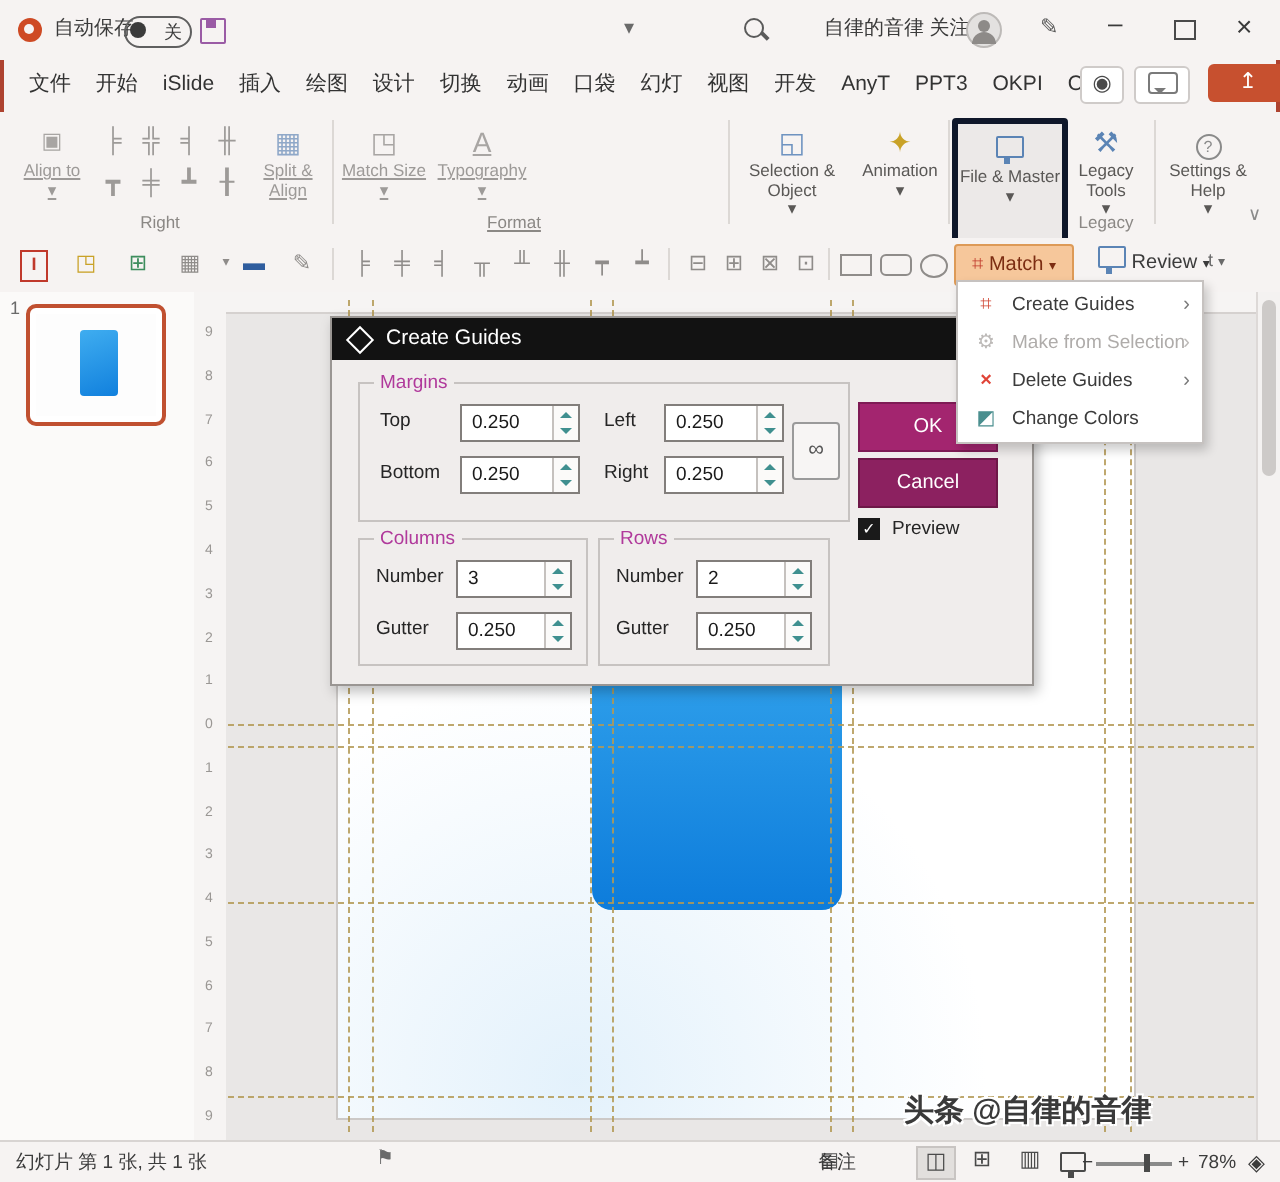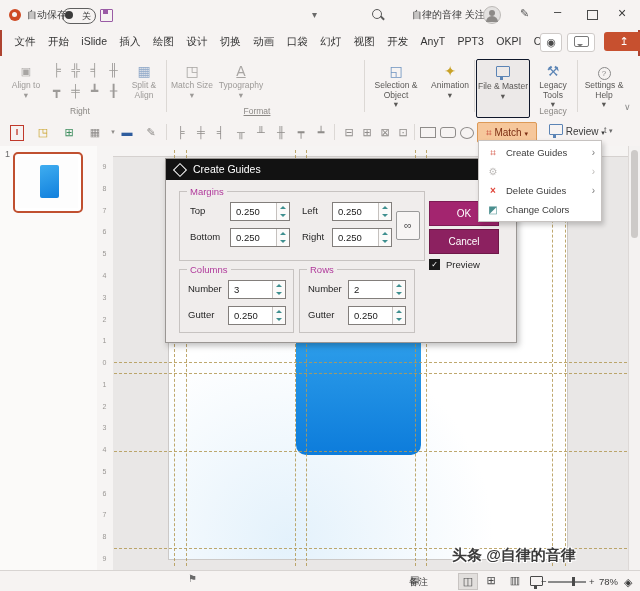--- a/index.html
+++ b/index.html
@@ -29,26 +29,26 @@
   .tab.active::after{content:"";position:absolute;left:4px;right:4px;bottom:1px;height:2px;background:#C0451F;}
   .pillbtn{border:1px solid #CFCBC9;border-radius:3px;background:#fff;text-align:center;}
   .bubble{width:13px;height:9px;border:1px solid #7a7a7a;border-radius:2px;}
   .bubble::after{content:"";position:absolute;left:2px;bottom:-4px;border:3px solid transparent;border-top-color:#7a7a7a;}
   .sharebtn{background:#C7502F;border-radius:3px;color:#fff;text-align:center;}
   
   #ribbon{left:0;top:56px;width:640px;height:63px;background:#F6F3F2;border-bottom:1px solid #D8D4D2;}
   .bigbtn{position:absolute;top:3px;height:57px;text-align:center;border-radius:2px;}
   .bigbtn .bicon{display:block;height:20px;font-size:14px;line-height:20px;margin-top:2px;}
   .bigbtn .blabel{display:block;font-size:8.5px;line-height:9.5px;color:#5a5856;}
-  .gray .blabel{color:#9d9a98;}
+  .gray .blabel{color:#9d9a98;text-decoration:underline;}
   .gray .bicon{color:#a8a5a3;}
   .gsep{position:absolute;top:4px;width:1px;height:52px;background:#DCD8D5;}
   .glabel{position:absolute;top:50px;font-size:8.5px;color:#8b8885;text-align:center;}
   .mini{position:absolute;width:17px;height:17px;font-size:12px;line-height:17px;text-align:center;color:#9d9a98;}
-  .selbtn{background:#ECE9E8;border:1px solid #0f172a;}
+  .selbtn{background:#ECE9E8;border:3px solid #0f172a;}
   .monitor{display:inline-block;width:12px;height:9px;border:1.5px solid #5B84B5;border-radius:1px;position:relative;}
   .monitor::after{content:"";position:absolute;left:3px;bottom:-4px;width:3px;height:3px;background:#5B84B5;}
   .qcircle{display:inline-block;width:11px;height:11px;border:1.5px solid #8a8a8a;border-radius:50%;font-size:8px;line-height:11px;color:#8a8a8a;text-align:center;}
   
   #toolbar2{left:0;top:119px;width:640px;height:27px;background:#F6F3F2;border-bottom:1px solid #D8D4D2;}
   .t2i{position:absolute;top:4px;width:18px;height:18px;font-size:11px;line-height:18px;text-align:center;color:#8f8c8a;}
   .t2sep{position:absolute;top:5px;width:1px;height:16px;background:#DCD8D5;}
   .ibox{position:absolute;top:6px;width:12px;height:14px;border:1px solid #C0392B;color:#C0392B;font-size:9px;line-height:13px;text-align:center;font-weight:bold;}
   .shp{position:absolute;top:8px;border:1px solid #8f8c8a;}
   .guidesbtn{position:absolute;left:477px;top:3px;width:58px;height:19px;background:#F6C79B;border:1px solid #DD9A57;border-radius:2px;font-size:10px;color:#7C2D12;line-height:19px;text-align:center;}
@@ -399,34 +399,36 @@
   </div>
 
   <div id="gmenu" class="abs">
     <div class="mi" style="top:2px;">
       <span class="mic" style="color:#D14836;">⌗</span>
       <span class="mil">Create Guides</span>
       <span class="mar">›</span>
     </div>
     <div class="mi disabled" style="top:21px;">
       <span class="mic" style="color:#BDBAB8;">⚙</span>
+      <span class="mil">Make from Selection</span>
       <span class="mar" style="color:#BDBAB8;">›</span>
     </div>
     <div class="mi" style="top:40px;">
       <span class="mic" style="color:#E04438;font-weight:bold;">×</span>
       <span class="mil">Delete Guides</span>
       <span class="mar">›</span>
     </div>
     <div class="mi" style="top:59px;">
       <span class="mic" style="color:#4A8F8F;">◩</span>
       <span class="mil">Change Colors</span>
     </div>
   </div>
 
   <div id="statusbar" class="abs">
+    <span class="abs sb" style="left:8px;top:2px;">幻灯片 第 1 张, 共 1 张</span>
     <span class="abs" style="left:188px;top:2px;font-size:10px;color:#6a6a6a;">⚑</span>
     <span class="abs" style="left:410px;top:3px;font-size:10px;color:#555;">▤</span>
     <span class="abs sb" style="left:409px;top:2px;">备注</span>
     <span class="viewbox active" style="left:458px;">◫</span>
     <span class="viewbox" style="left:482px;">⊞</span>
     <span class="viewbox" style="left:506px;">▥</span>
     <span class="smonitor" style="left:530px;top:5px;"></span>
     <span class="abs sb" style="left:541px;top:2px;">−</span>
     <span class="ztrack"></span>
     <span class="zthumb"></span>

